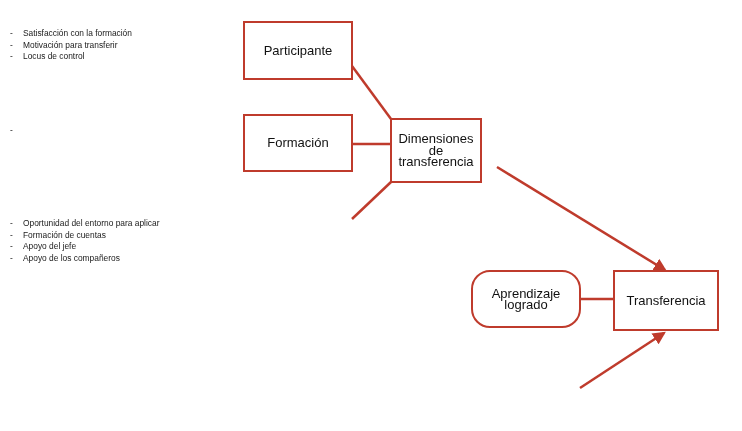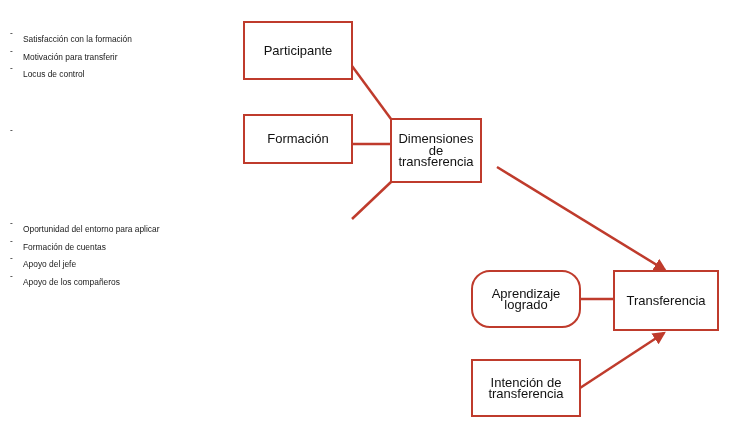--- a/index.html
+++ b/index.html
@@ -35,21 +35,20 @@
     align-items: flex-start;
     white-space: pre;
   }
   .note-dash {
     width: 13px;
     flex: 0 0 13px;
     color: #1a1a1a;
   }
   .note-text {
     white-space: pre-line;
-    margin-top: 6px;
   }
 
   
   .node {
     position: absolute;
     box-sizing: border-box;
     border: 2.5px solid #bf3b2c;
     background: #ffffff;
     display: flex;
     align-items: center;
@@ -127,37 +126,33 @@
     <div class="note-line">
       <span class="note-dash">-</span>
       <span class="note-text">Apoyo de los compañeros</span>
     </div>
   </div>
 
   <div class="node" style="left:243px; top:21px; width:110px; height:59px;">
     <span>Participante</span>
   </div>
 
-  <div class="node" style="left:243px; top:114px; width:110px; height:50px;">
+  <div class="node" style="left:243px; top:114px; width:110px; height:58px;">
     <span>Formación</span>
   </div>
 
 
   <div class="node" style="left:390px; top:118px; width:92px; height:65px;">
     <span>Dimensiones
 de transferencia</span>
   </div>
 
   <div class="node" style="left:471px; top:270px; width:110px; height:58px;border-radius:19px;">
     <span>Aprendizaje
 logrado</span>
   </div>
 
-  <div class="node" style="left:471px; top:359px; width:110px; height:58px;">
-    <span>Intención de
-transferencia</span>
-  </div>
 
   <div class="node" style="left:613px; top:270px; width:106px; height:61px;">
     <span>Transferencia</span>
   </div>
 
 </div>
 
 </body></html>

